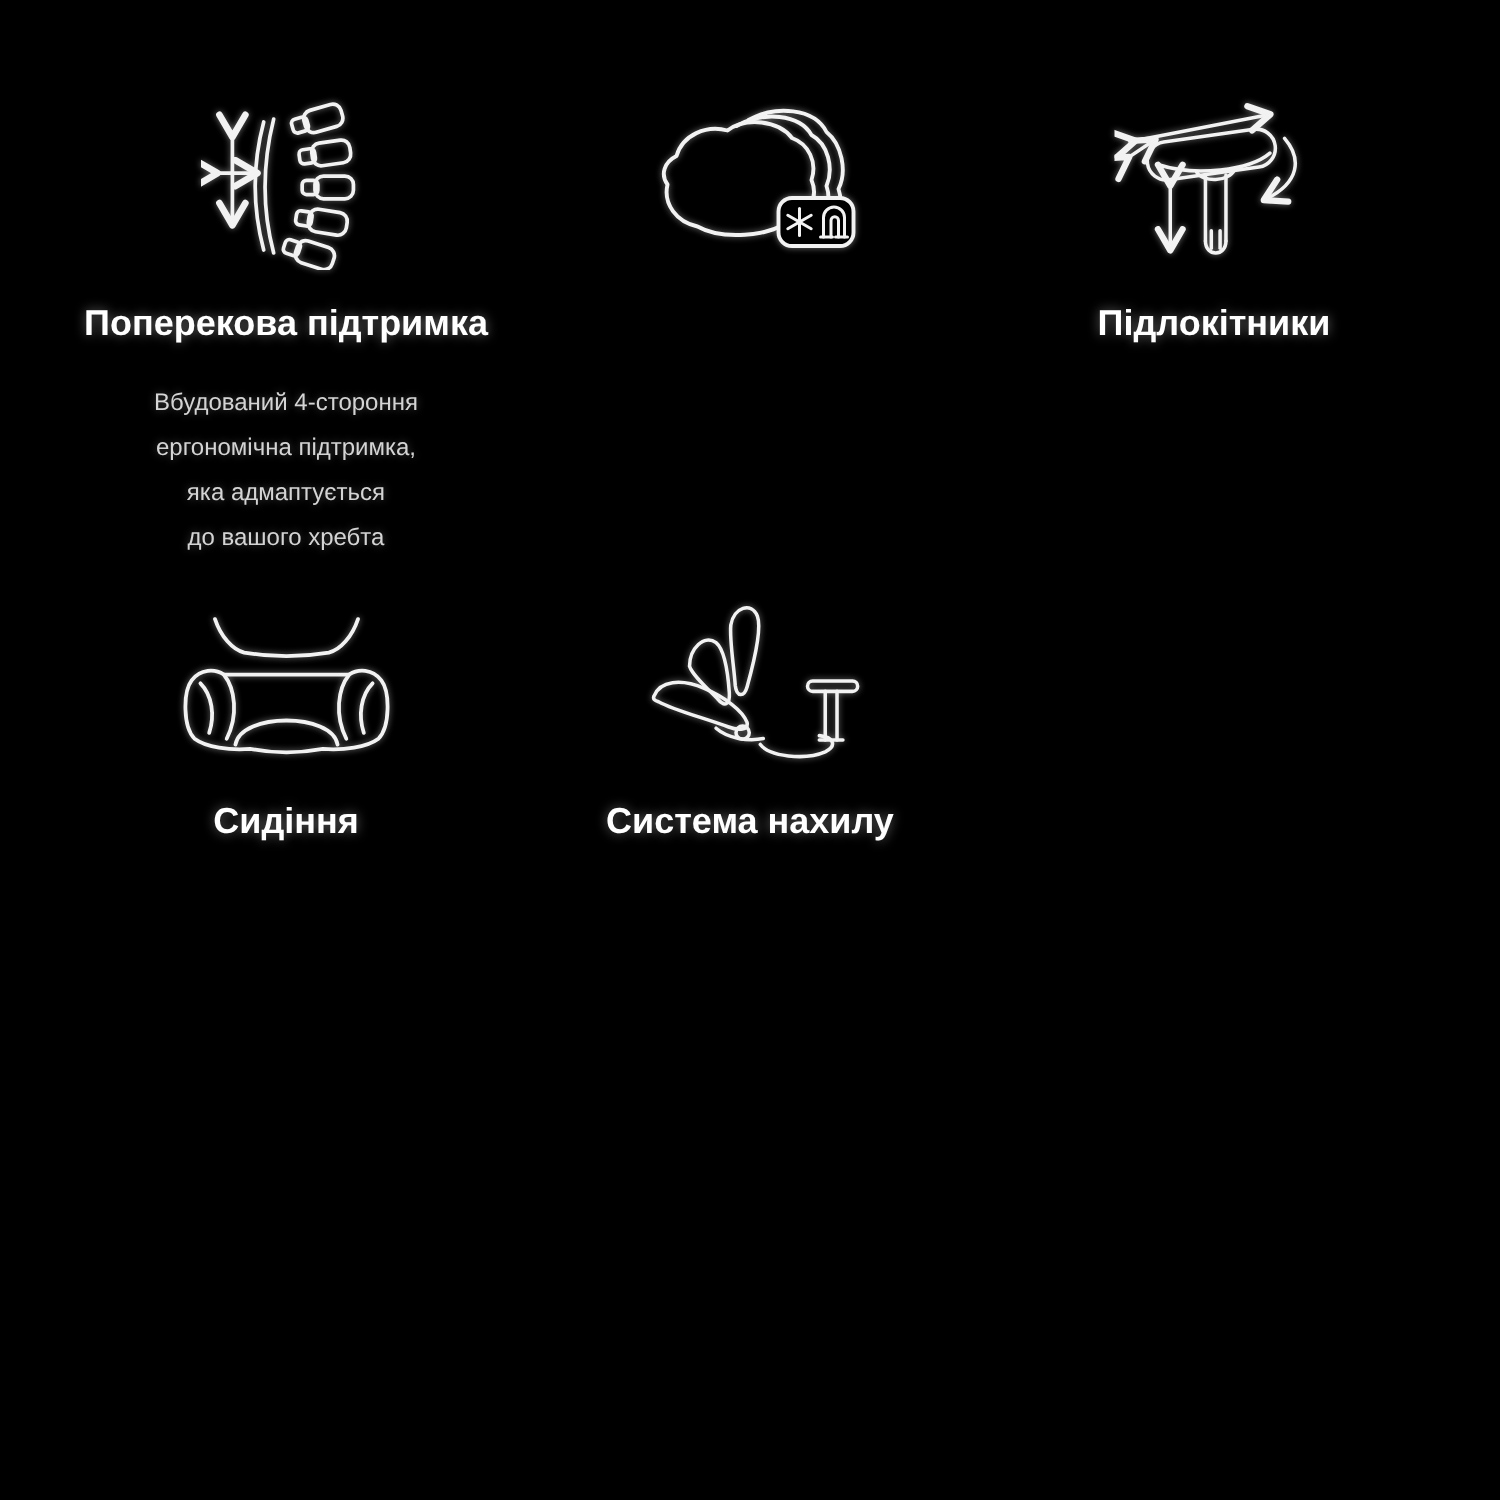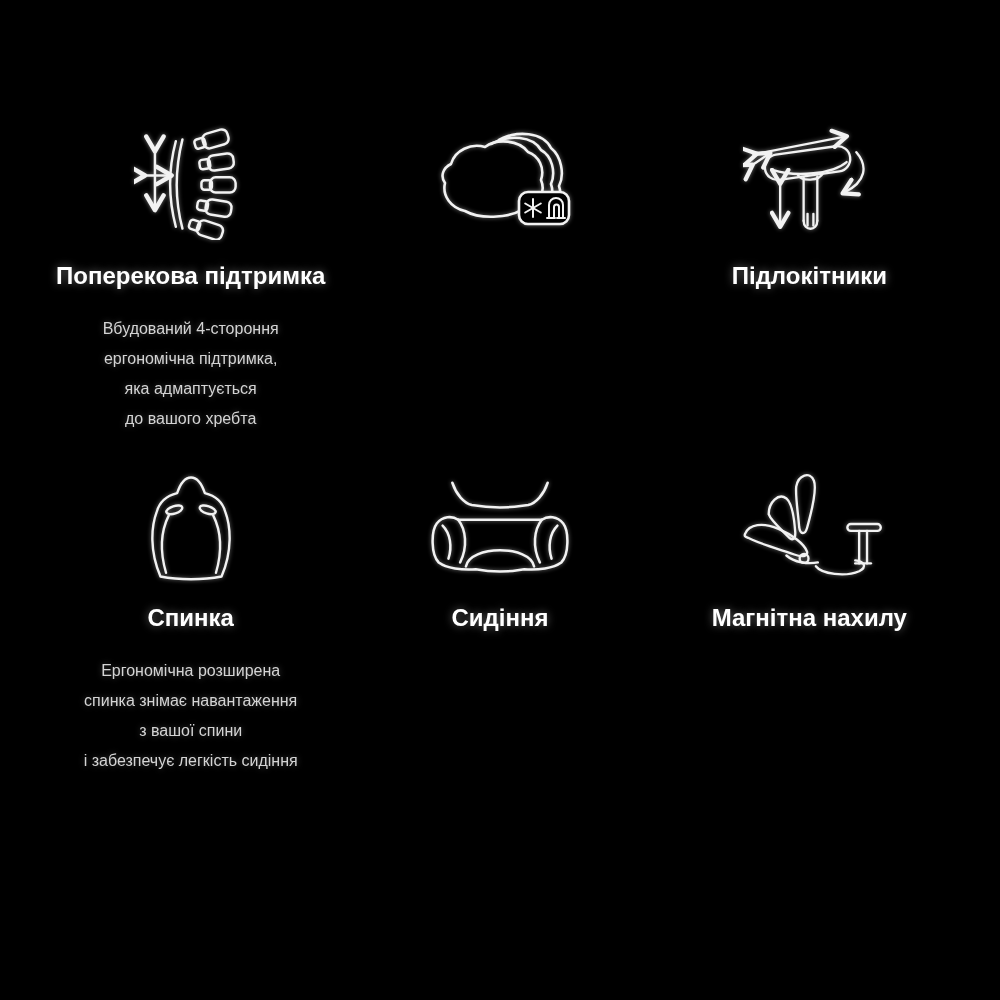--- a/index.html
+++ b/index.html
@@ -11,22 +11,22 @@
   html,body{margin:0;padding:0;}
   body{
     width:1000px;height:1000px;
     background:var(--bg);
     font-family:"Liberation Sans", sans-serif;
     overflow:hidden;
   }
   .grid{
     display:grid;
     grid-template-columns:repeat(3,1fr);
-    padding:120px 36px 0;
-    row-gap:28px;
+    padding:60px 36px 0;
+    row-gap:18px;
   }
   .feature{
     display:flex;flex-direction:column;align-items:center;
     text-align:center;
   }
   .icon-wrap{
     height:128px;
     display:flex;align-items:center;justify-content:center;
     margin-bottom:16px;
   }
@@ -138,36 +138,20 @@
         <path d="M62 58 V 102"></path>
         <path d="M76 57 V 102"></path>
         <path d="M62 102 C 62 113 76 113 76 102"></path>
         <path d="M66 95 V 107"></path>
         <path d="M72 95 V 107"></path>
       </svg>
     </div>
     <h3 class="title">Підлокітники</h3>
   </div>
 
-  <div class="feature">
-    <div class="icon-wrap">
-      <svg width="102" height="111" viewBox="0 0 110 120" stroke-width="2.6">
-        <path d="M22 114 C 10 86 12 60 18 44 C 22 30 32 26 40 24 C 44 12 50 7 55 7 C 60 7 66 12 70 24 C 78 26 88 30 92 44 C 98 60 100 86 88 114 C 68 118 42 118 22 114 Z"></path>
-        <ellipse cx="37" cy="42" rx="9" ry="4" transform="rotate(-18 37 42)"></ellipse>
-        <ellipse cx="73" cy="42" rx="9" ry="4" transform="rotate(18 73 42)"></ellipse>
-        <path d="M28 110 C 21 86 23 64 31 48"></path>
-        <path d="M82 110 C 89 86 87 64 79 48"></path>
-      </svg>
-    </div>
-    <h3 class="title">Спинка</h3>
-    <p class="desc">Ергономічна розширена
-спинка знімає навантаження
-з вашої спини
-і забезпечує легкість сидіння</p>
-  </div>
 
   <div class="feature">
     <div class="icon-wrap">
       <svg width="146" height="107" viewBox="0 0 150 110" stroke-width="2.6">
         <path d="M26 10 C 30 22 38 31 46 33 C 64 36 86 36 104 33 C 112 31 120 22 124 10"></path>
         <path d="M10 52 C 4 60 4 84 12 92 C 20 98 36 100 50 99 C 66 102 84 102 100 99 C 114 100 130 98 138 92 C 146 84 146 60 140 52 C 134 44 124 44 118 48 L 32 48 C 26 44 16 44 10 52 Z"></path>
         <path d="M32 48 C 40 58 42 76 34 92"></path>
         <path d="M118 48 C 110 58 108 76 116 92"></path>
         <path d="M16 54 C 24 62 26 76 22 88"></path>
         <path d="M134 54 C 126 62 124 76 128 88"></path>
@@ -185,16 +169,16 @@
         <path d="M62 20 C 64 8 76 4 80 14 C 83 22 78 44 73 62 C 71 69 66 69 65 61 C 64 47 61 30 62 20 Z"></path>
         <circle cx="70" cy="93" r="4.5"></circle>
         <path d="M52 90 C 60 97 74 99 84 97"></path>
         <path d="M82 101 C 88 109 112 112 126 106 C 134 102 132 96 122 95"></path>
         <rect x="114" y="58" width="34" height="7" rx="3.5"></rect>
         <path d="M126 65 V 98"></path>
         <path d="M134 65 V 98"></path>
         <path d="M122 98 H 138"></path>
       </svg>
     </div>
-    <h3 class="title">Магнітна нахилу</h3>
+    <h3 class="title">Система нахилу</h3>
   </div>
 
 </div>
 
 </body></html>

